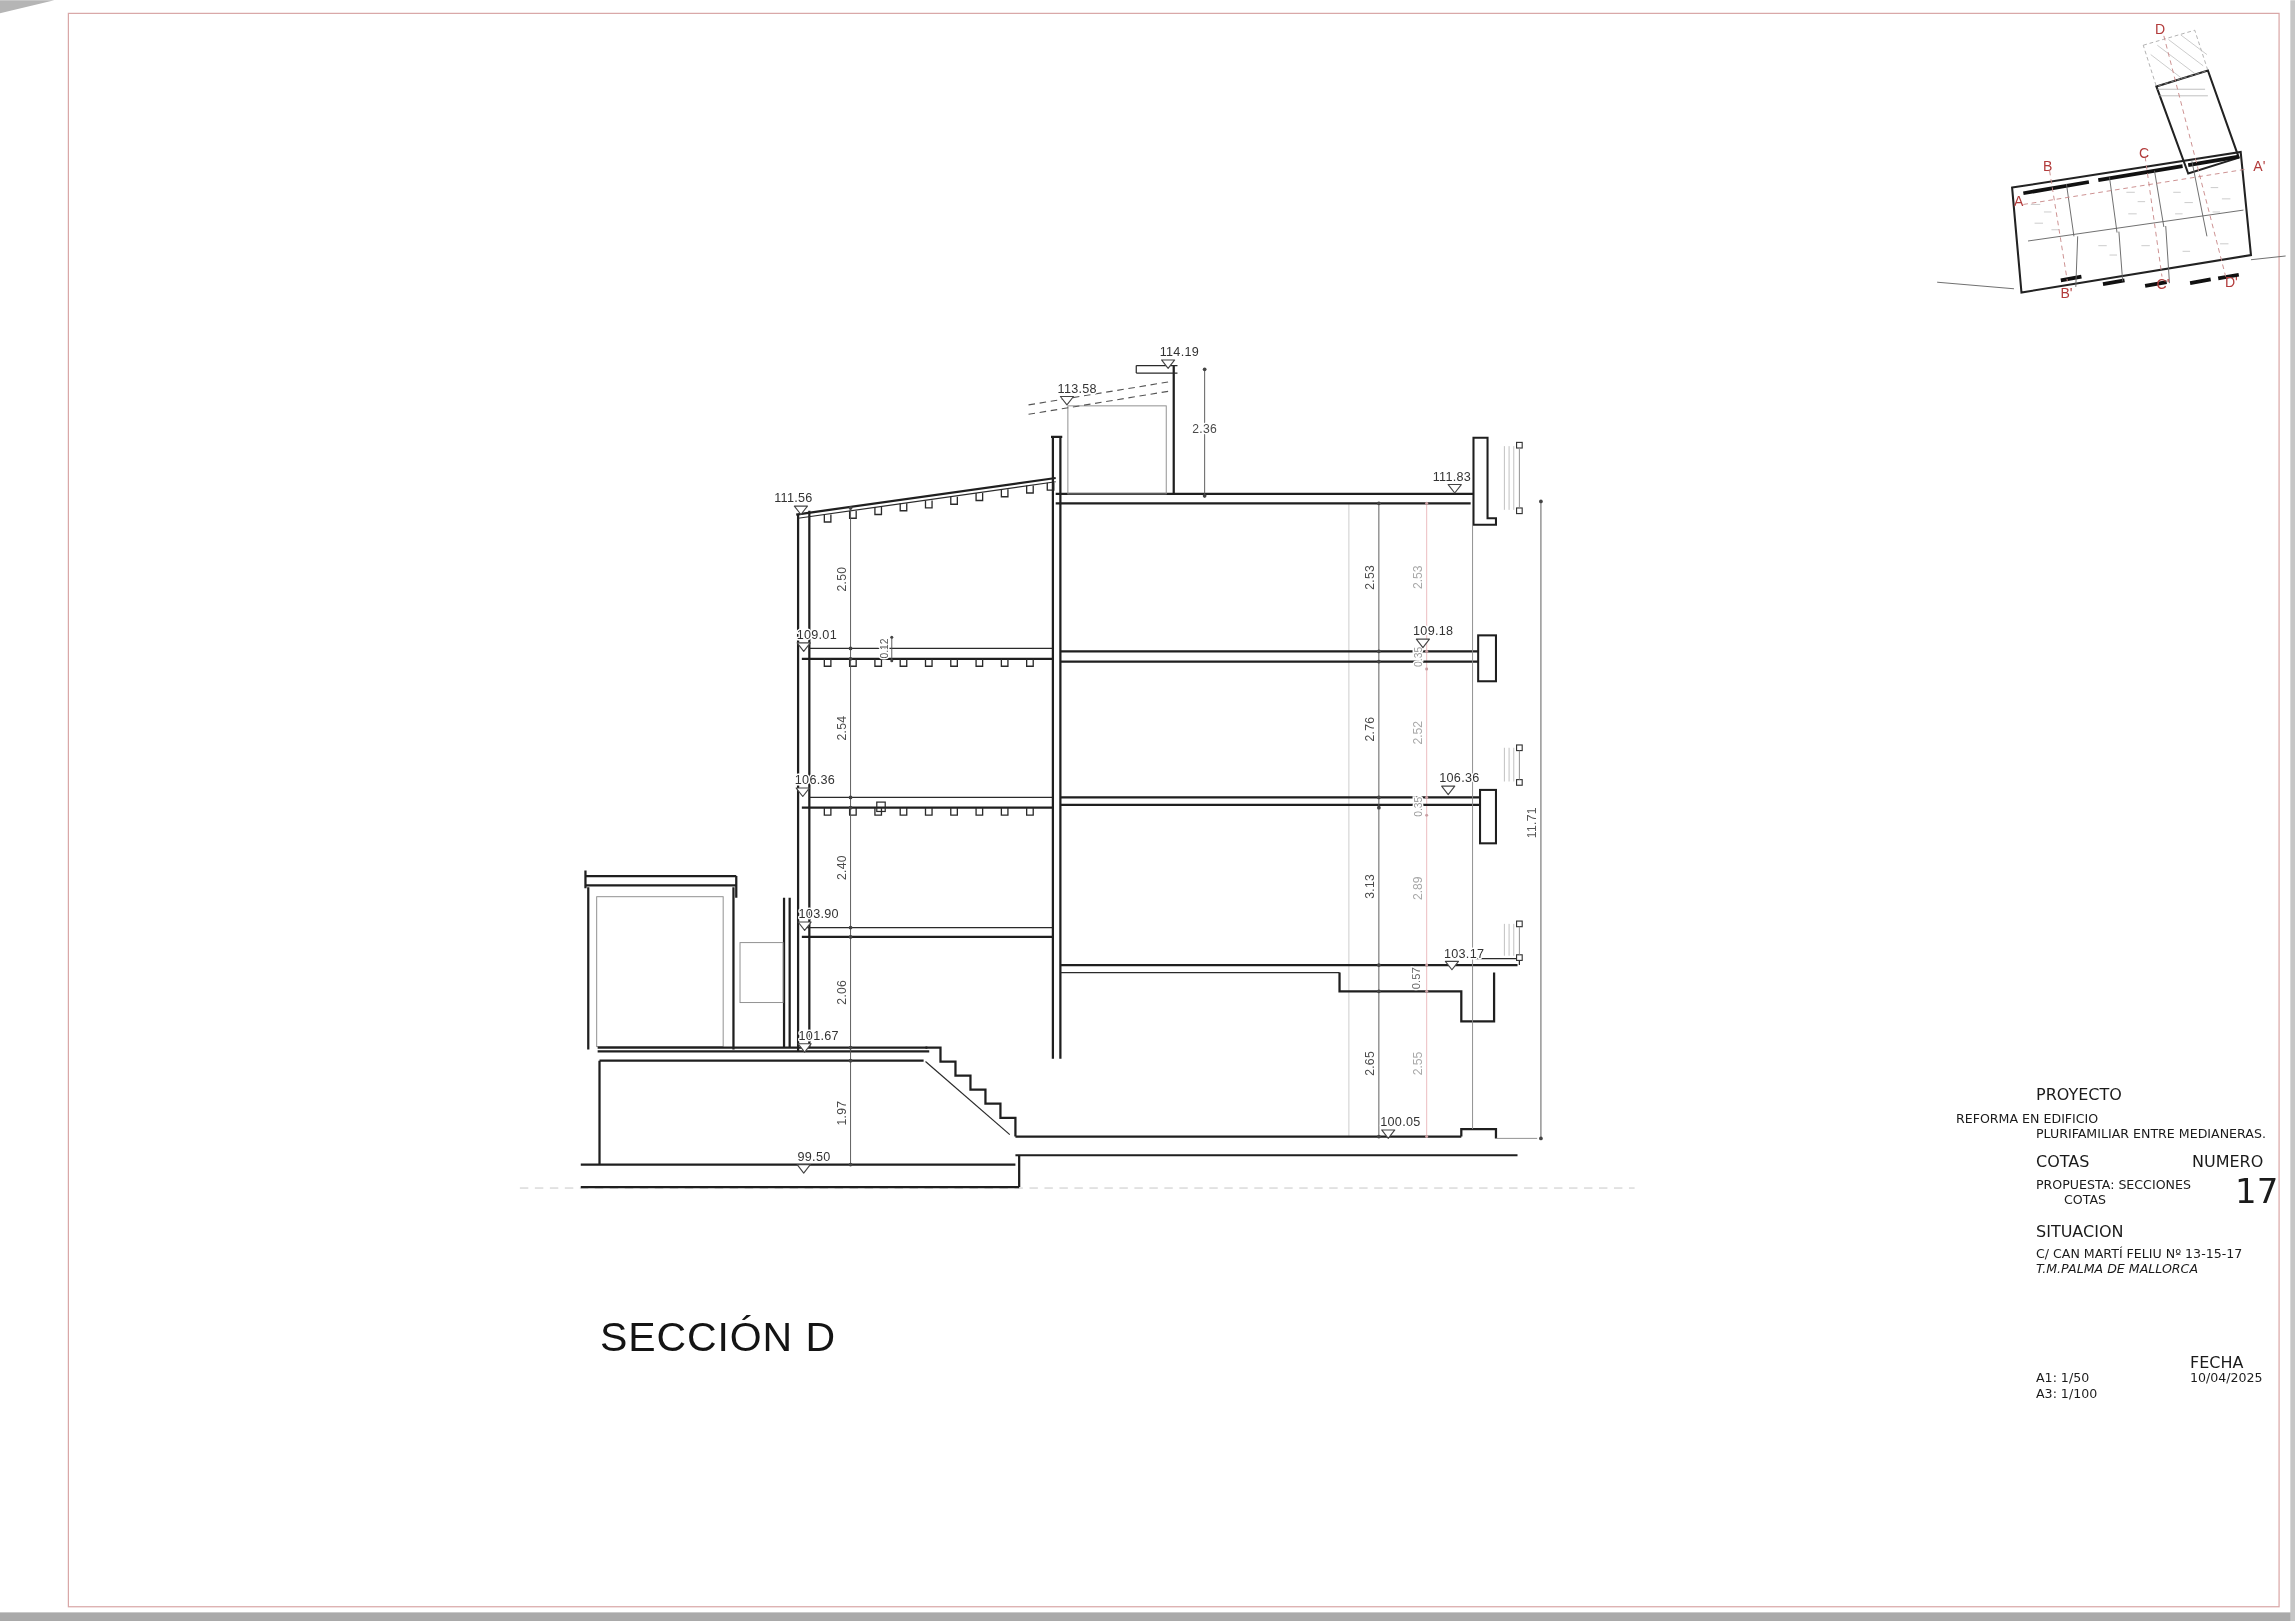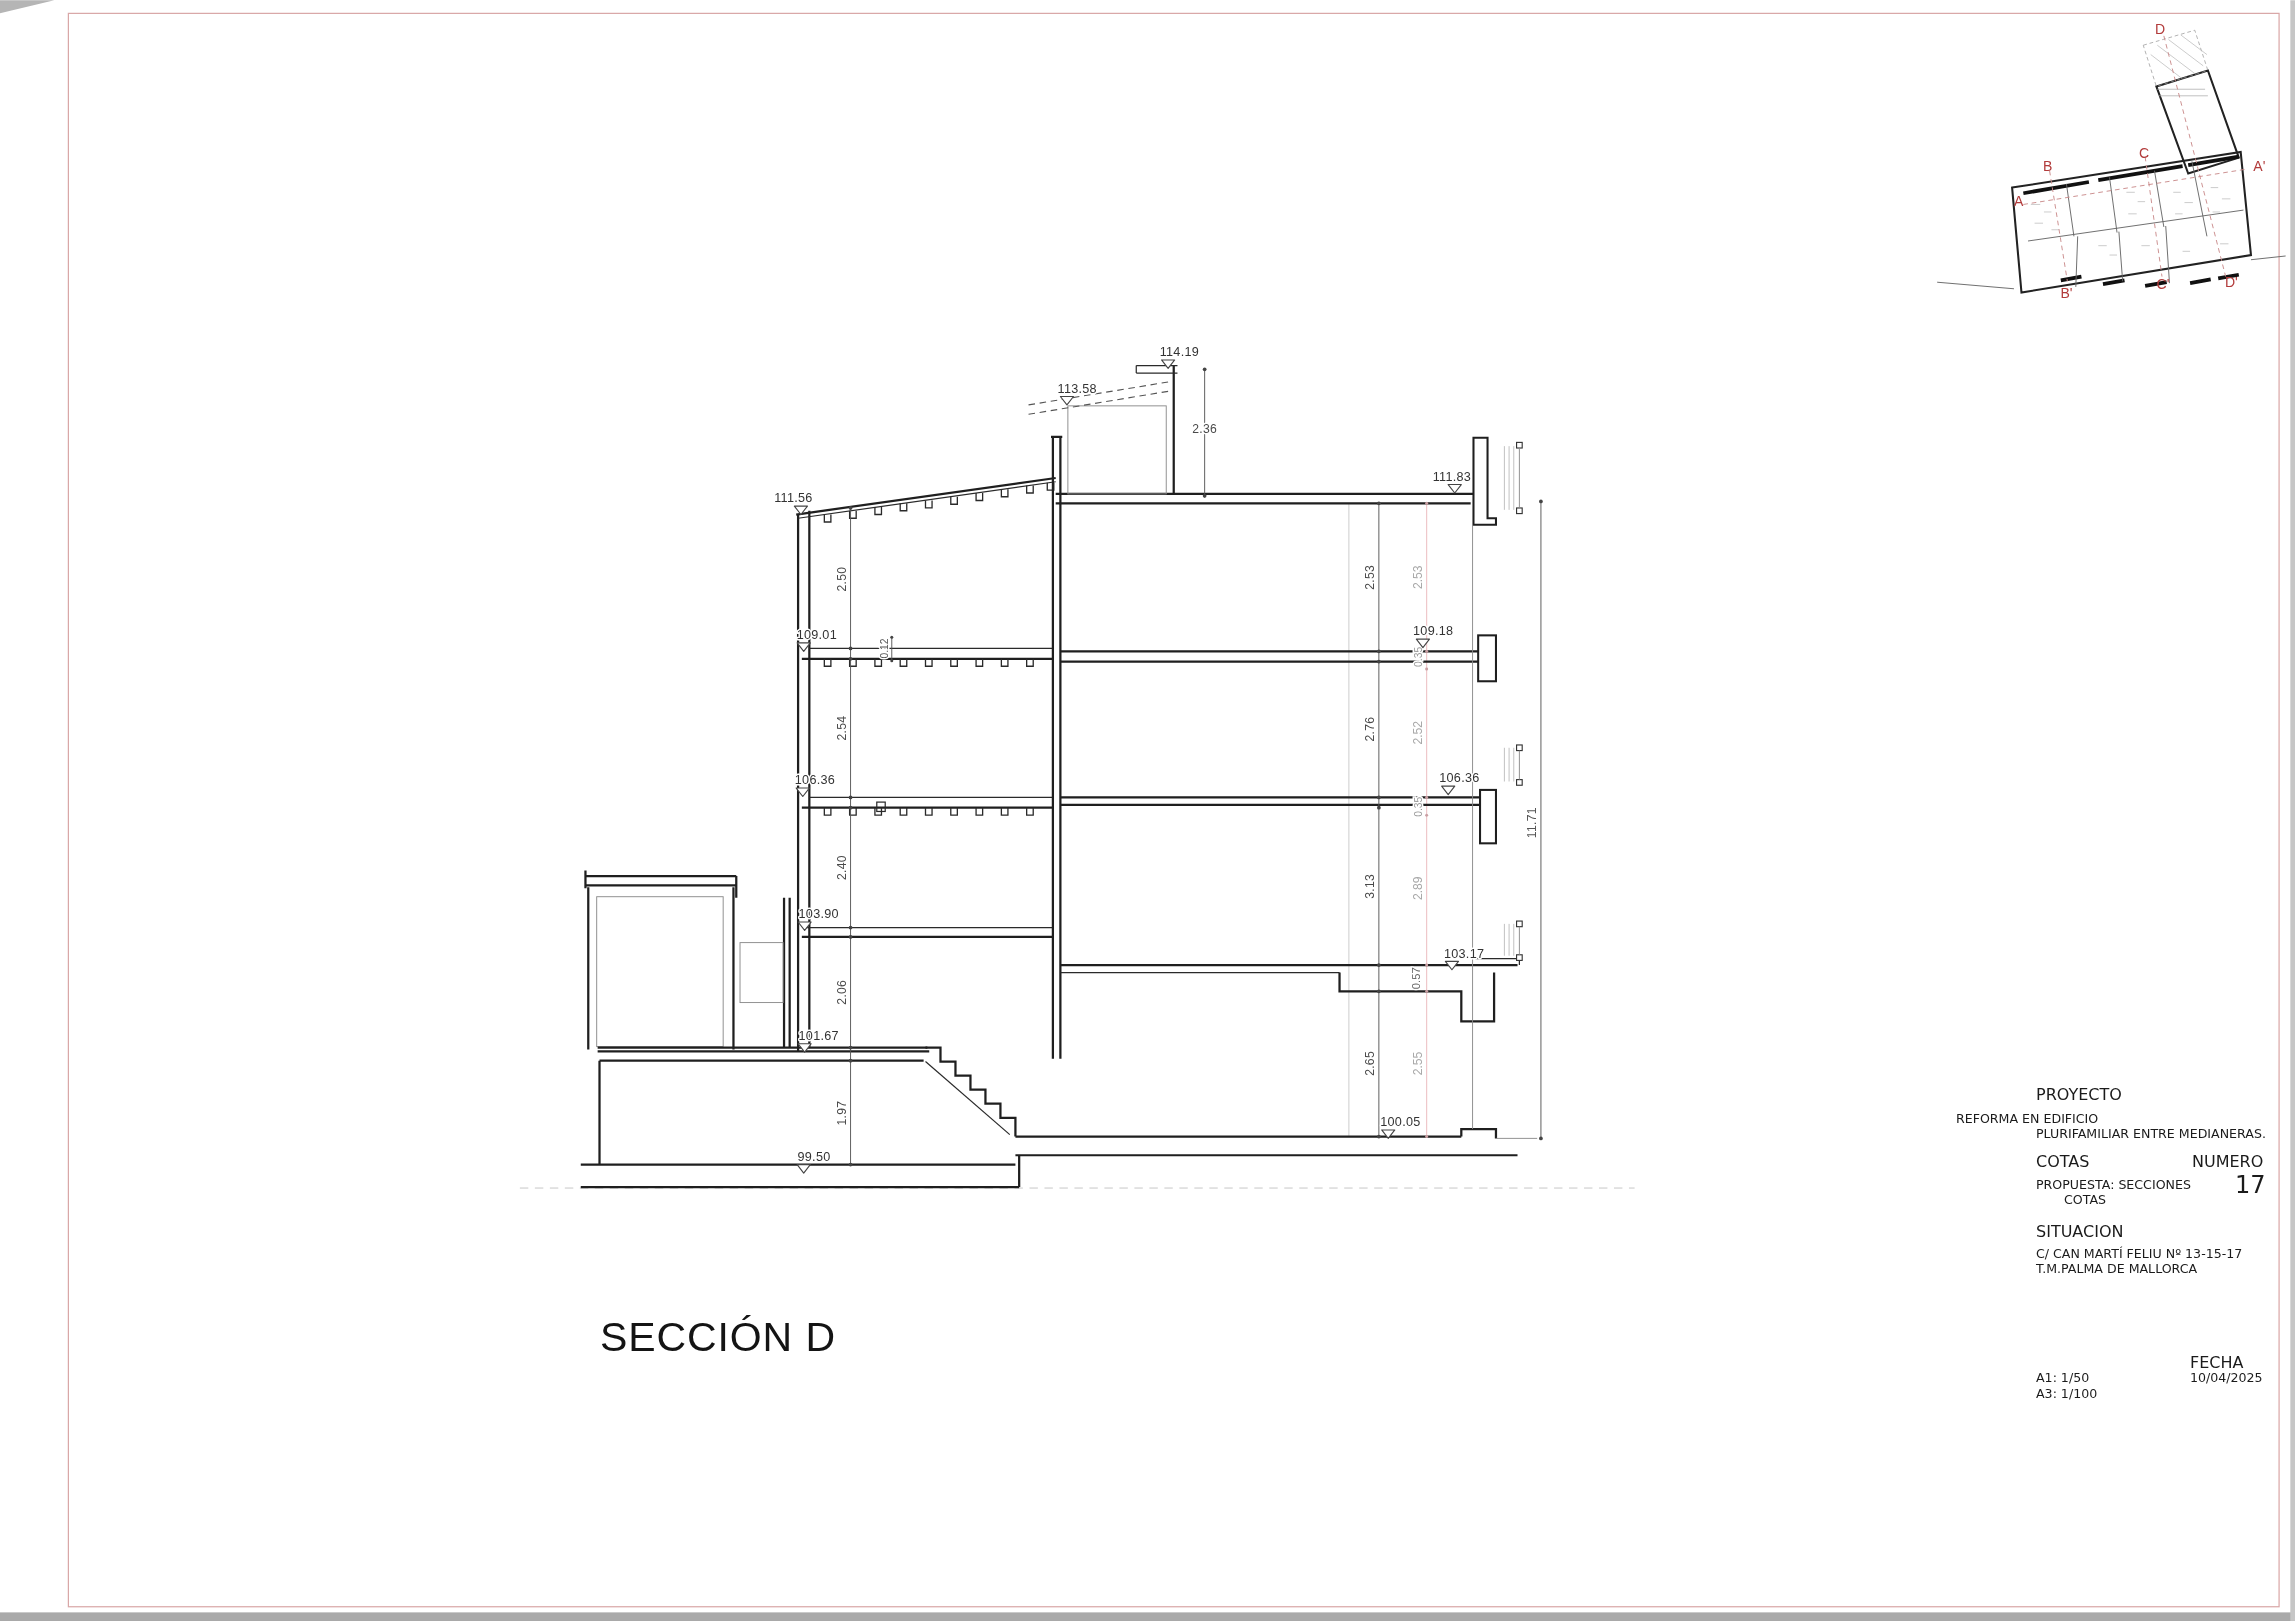--- a/index.html
+++ b/index.html
@@ -30,21 +30,21 @@
   .redl{font-size:15px;fill:#b23b3b;}
   .kp-bold{stroke:#222;stroke-width:2.2;fill:none;}
   .kp-wall{stroke:#111;stroke-width:4;fill:none;}
   .kp-thin{stroke:#666;stroke-width:1;fill:none;}
   .kp-lite{stroke:#bbb;stroke-width:.8;fill:none;}
   .kp-red{stroke:#c98a8a;stroke-width:1;fill:none;stroke-dasharray:5 4;}
   
   .tb{position:absolute;color:#1b1b1b;font-family:"DejaVu Sans",sans-serif;white-space:nowrap;}
   .tb-h{font-size:16px;}
   .tb-s{font-size:12.6px;}
-  .tb-n{font-size:24px;}
+  .tb-n{font-size:34px;}
   .sec-title{position:absolute;left:600px;top:1314px;font-size:41px;color:#141414;
              font-family:"Liberation Sans",sans-serif;letter-spacing:0.9px;}
 </style>
 </head>
 <body>
 
 <div class="stage">
 
 <svg width="2295" height="1622" viewBox="0 0 2450 1731">
 
@@ -341,21 +341,21 @@
   <div class="tb tb-s" style="left:2036px;top:1126px;">PLURIFAMILIAR ENTRE MEDIANERAS.</div>
 
   <div class="tb tb-h" style="left:2036px;top:1152px;">COTAS</div>
   <div class="tb tb-h" style="left:2192px;top:1152px;">NUMERO</div>
   <div class="tb tb-s" style="left:2036px;top:1177px;">PROPUESTA: SECCIONES</div>
   <div class="tb tb-s" style="left:2036px;top:1192px;margin-left:28px;">COTAS</div>
   <div class="tb tb-n" style="left:2235px;top:1171px;">17</div>
 
   <div class="tb tb-h" style="left:2036px;top:1222px;">SITUACION</div>
   <div class="tb tb-s" style="left:2036px;top:1246px;">C/ CAN MARTÍ FELIU Nº 13-15-17</div>
-  <div class="tb tb-s" style="left:2036px;top:1261px;">T.M.PALMA DE MALLORCA</div>
+  <div class="tb tb-s" style="left:2036px;top:1261px;font-style:italic;">T.M.PALMA DE MALLORCA</div>
 
   <div class="tb tb-h" style="left:2190px;top:1353px;">FECHA</div>
   <div class="tb tb-s" style="left:2036px;top:1370px;">A1: 1/50</div>
   <div class="tb tb-s" style="left:2190px;top:1370px;">10/04/2025</div>
   <div class="tb tb-s" style="left:2036px;top:1386px;">A3: 1/100</div>
 </div>
 
 </div>
 
 

